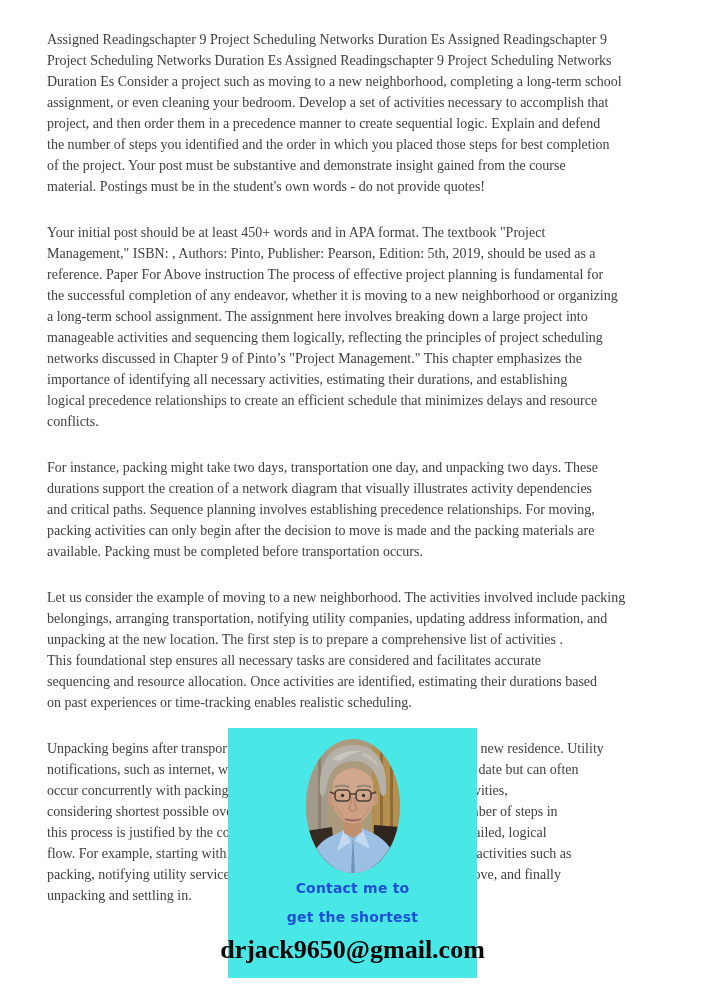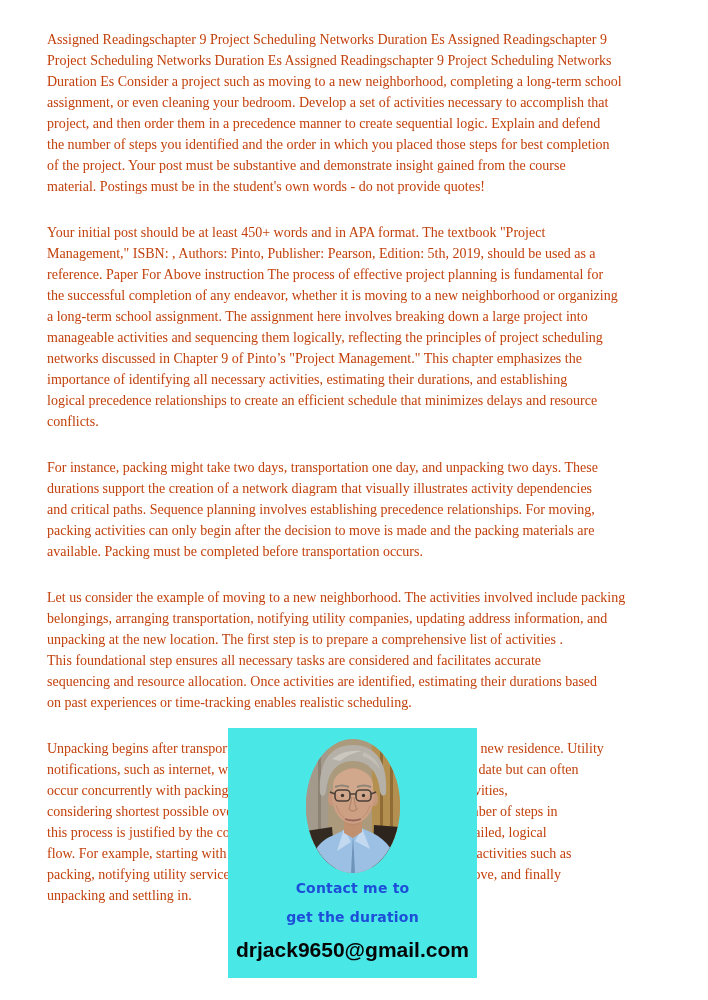--- a/index.html
+++ b/index.html
@@ -14,21 +14,21 @@
   .doc {
     position: absolute;
     left: 47px;
     top: 29px;
     width: 615px;
   }
   .para {
     margin: 0 0 25px 0;
     font-size: 14px;
     line-height: 21px;
-    color: #c2410c;
+    color: #404040;
     white-space: pre-line;
     font-family: "Liberation Serif", serif;
   }
   .overlay {
     position: absolute;
     left: 228px;
     top: 728px;
     width: 249px;
     height: 250px;
     background: #4ae7e7;
@@ -49,23 +49,23 @@
     font-family: "DejaVu Sans", sans-serif;
     font-weight: bold;
     font-size: 14px;
     line-height: 29px;
     color: #1d4ed8;
     letter-spacing: 0.2px;
   }
   .email {
     margin-top: 6px;
     text-align: center;
-    font-family: Liberation Sans, sans-serif;
+    font-family: Liberation Serif, serif;
     font-weight: bold;
-    font-size: 21px;
+    font-size: 26px;
     line-height: 24px;
     color: #050505;
   }
 </style>
 </head>
 <body>
 
 <div class="doc">
   <p class="para">Assigned Readingschapter 9 Project Scheduling Networks Duration Es Assigned Readingschapter 9
 Project Scheduling Networks Duration Es Assigned Readingschapter 9 Project Scheduling Networks
@@ -161,16 +161,16 @@
         <path d="M39,80 Q47,83 55,80" stroke="#96655a" stroke-width="1.8" fill="none"></path>
         <path d="M41,85 Q47,87 53,85" stroke="#b98a70" stroke-width="1" fill="none"></path>
 
         <path d="M30,66 Q32,74 38,79" stroke="#bd8f74" stroke-width="1" fill="none"></path>
         <path d="M64,66 Q62,74 56,79" stroke="#bd8f74" stroke-width="1" fill="none"></path>
       </g>
     </svg>
   </div>
   <div class="contact-heading">
     <div>Contact me to</div>
-    <div>get the duration</div>
+    <div>get the shortest</div>
   </div>
   <div class="email">drjack9650@gmail.com</div>
 </div>
 
 </body></html>

